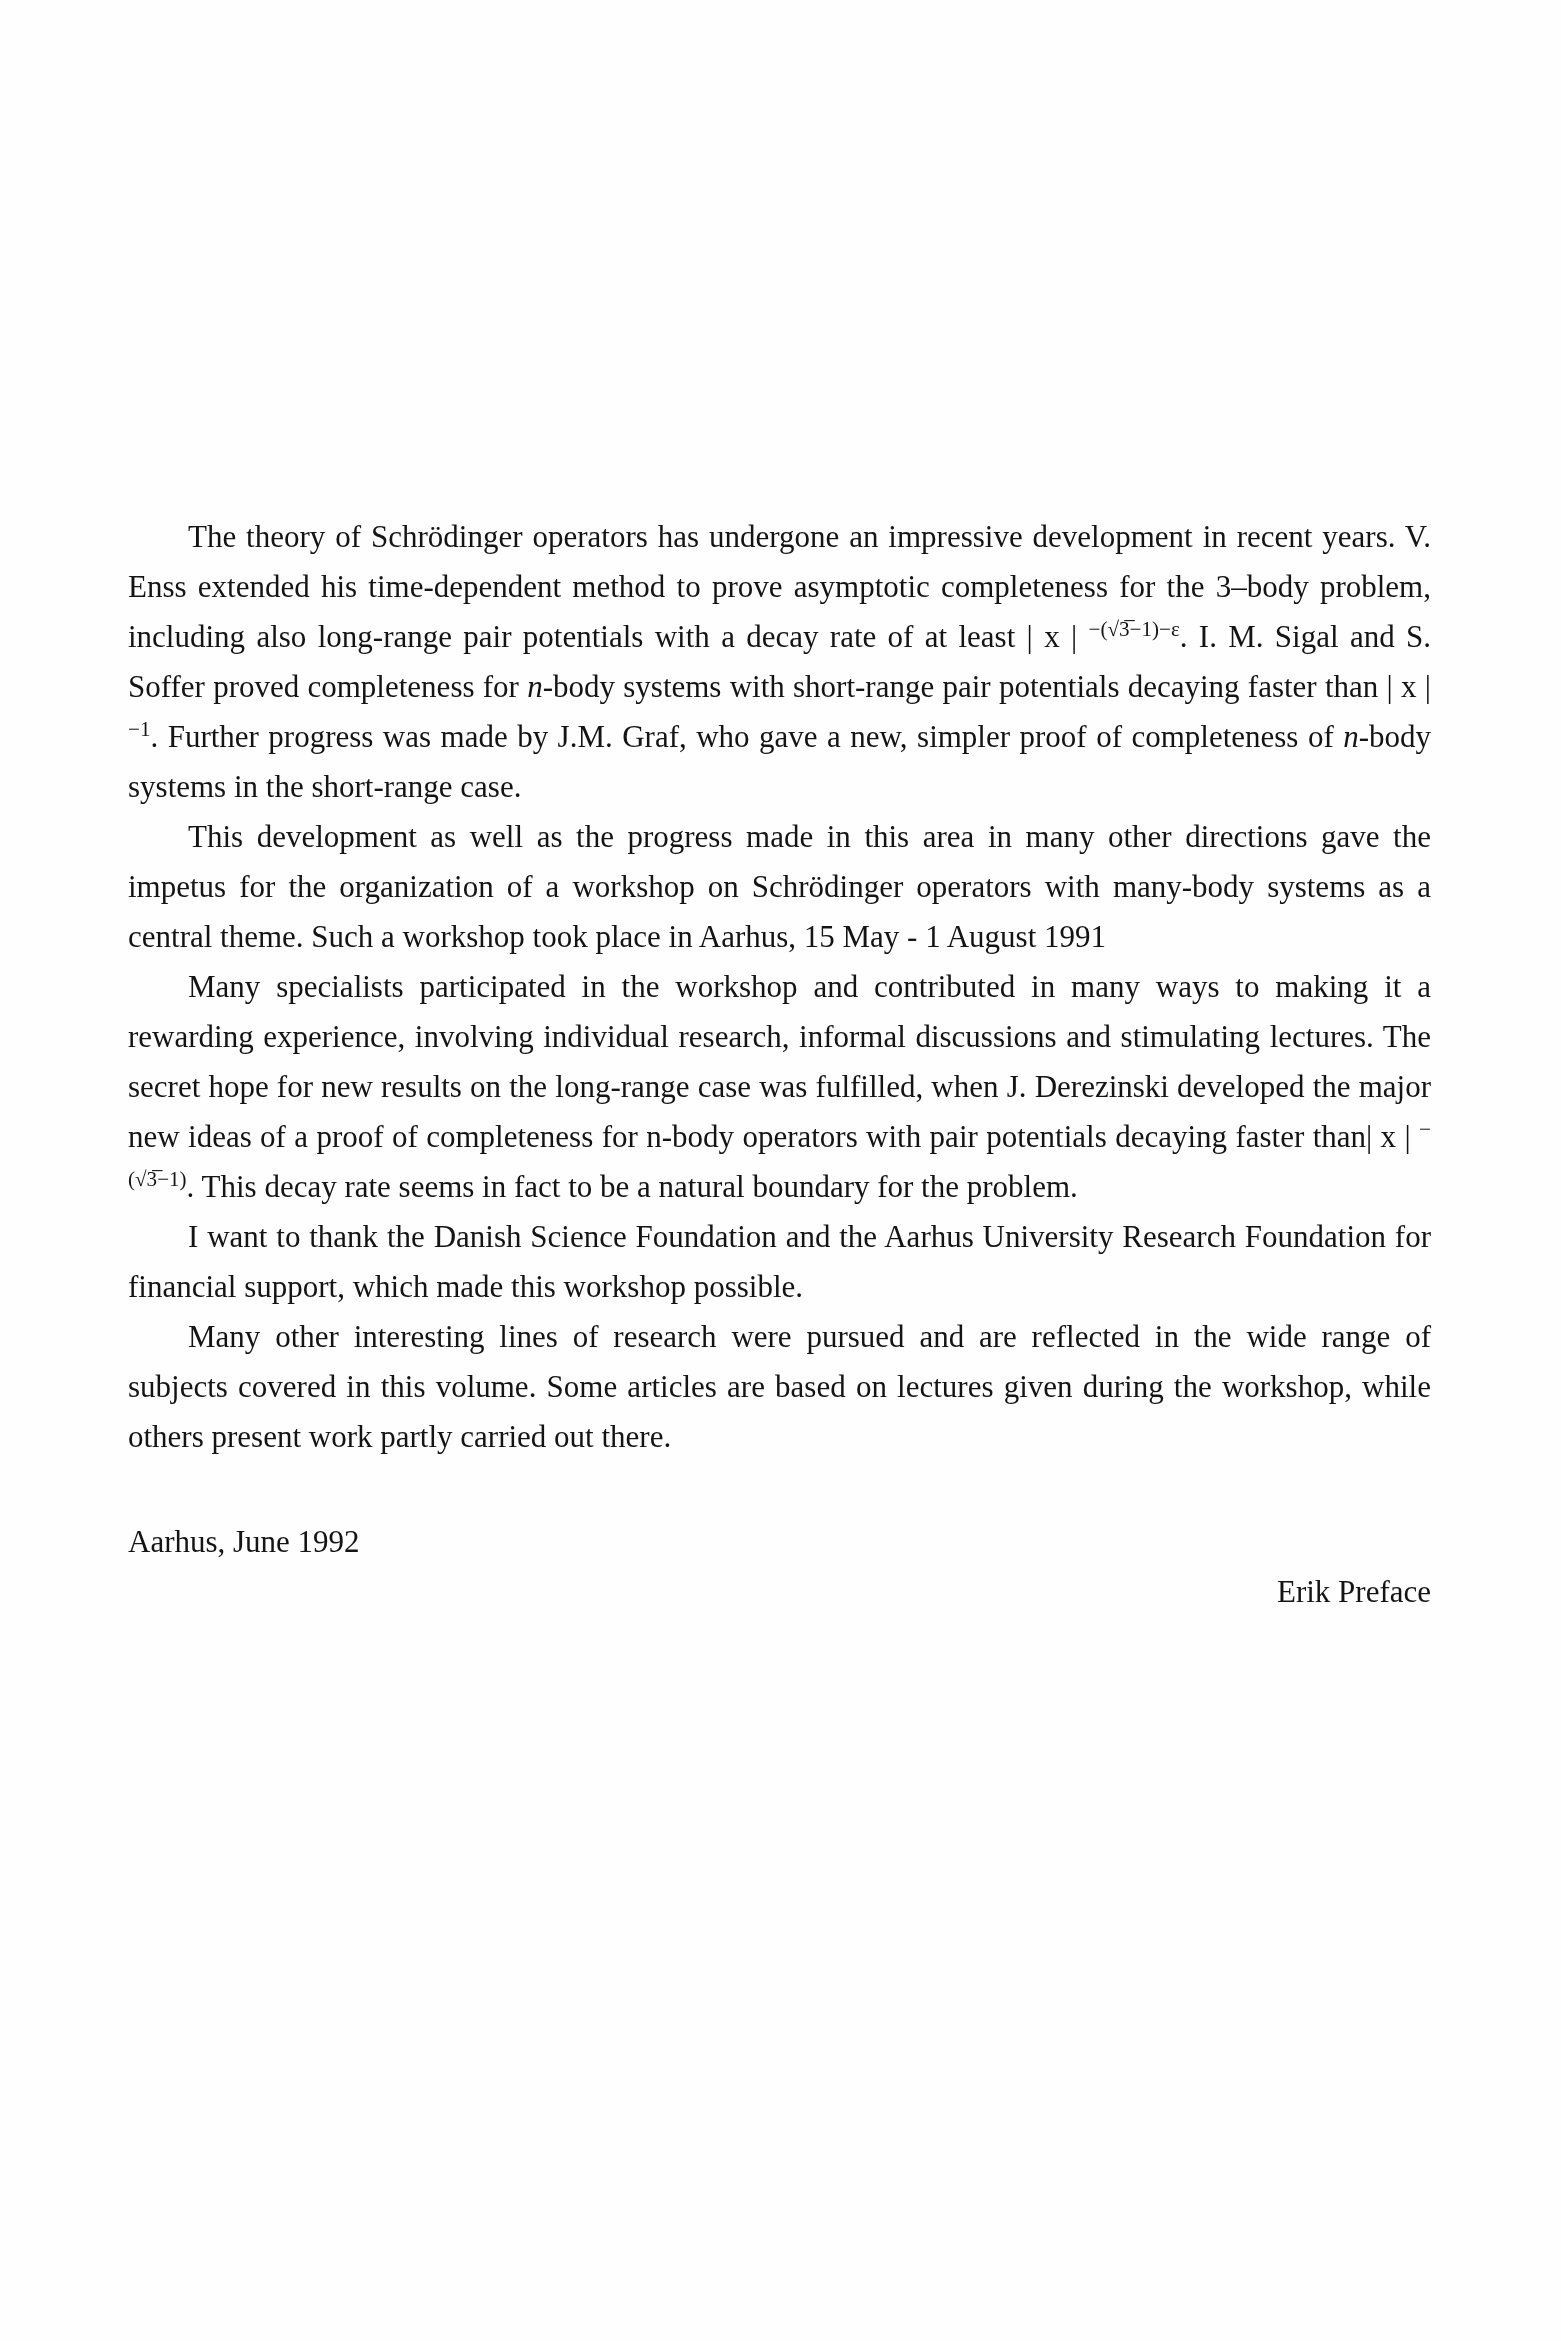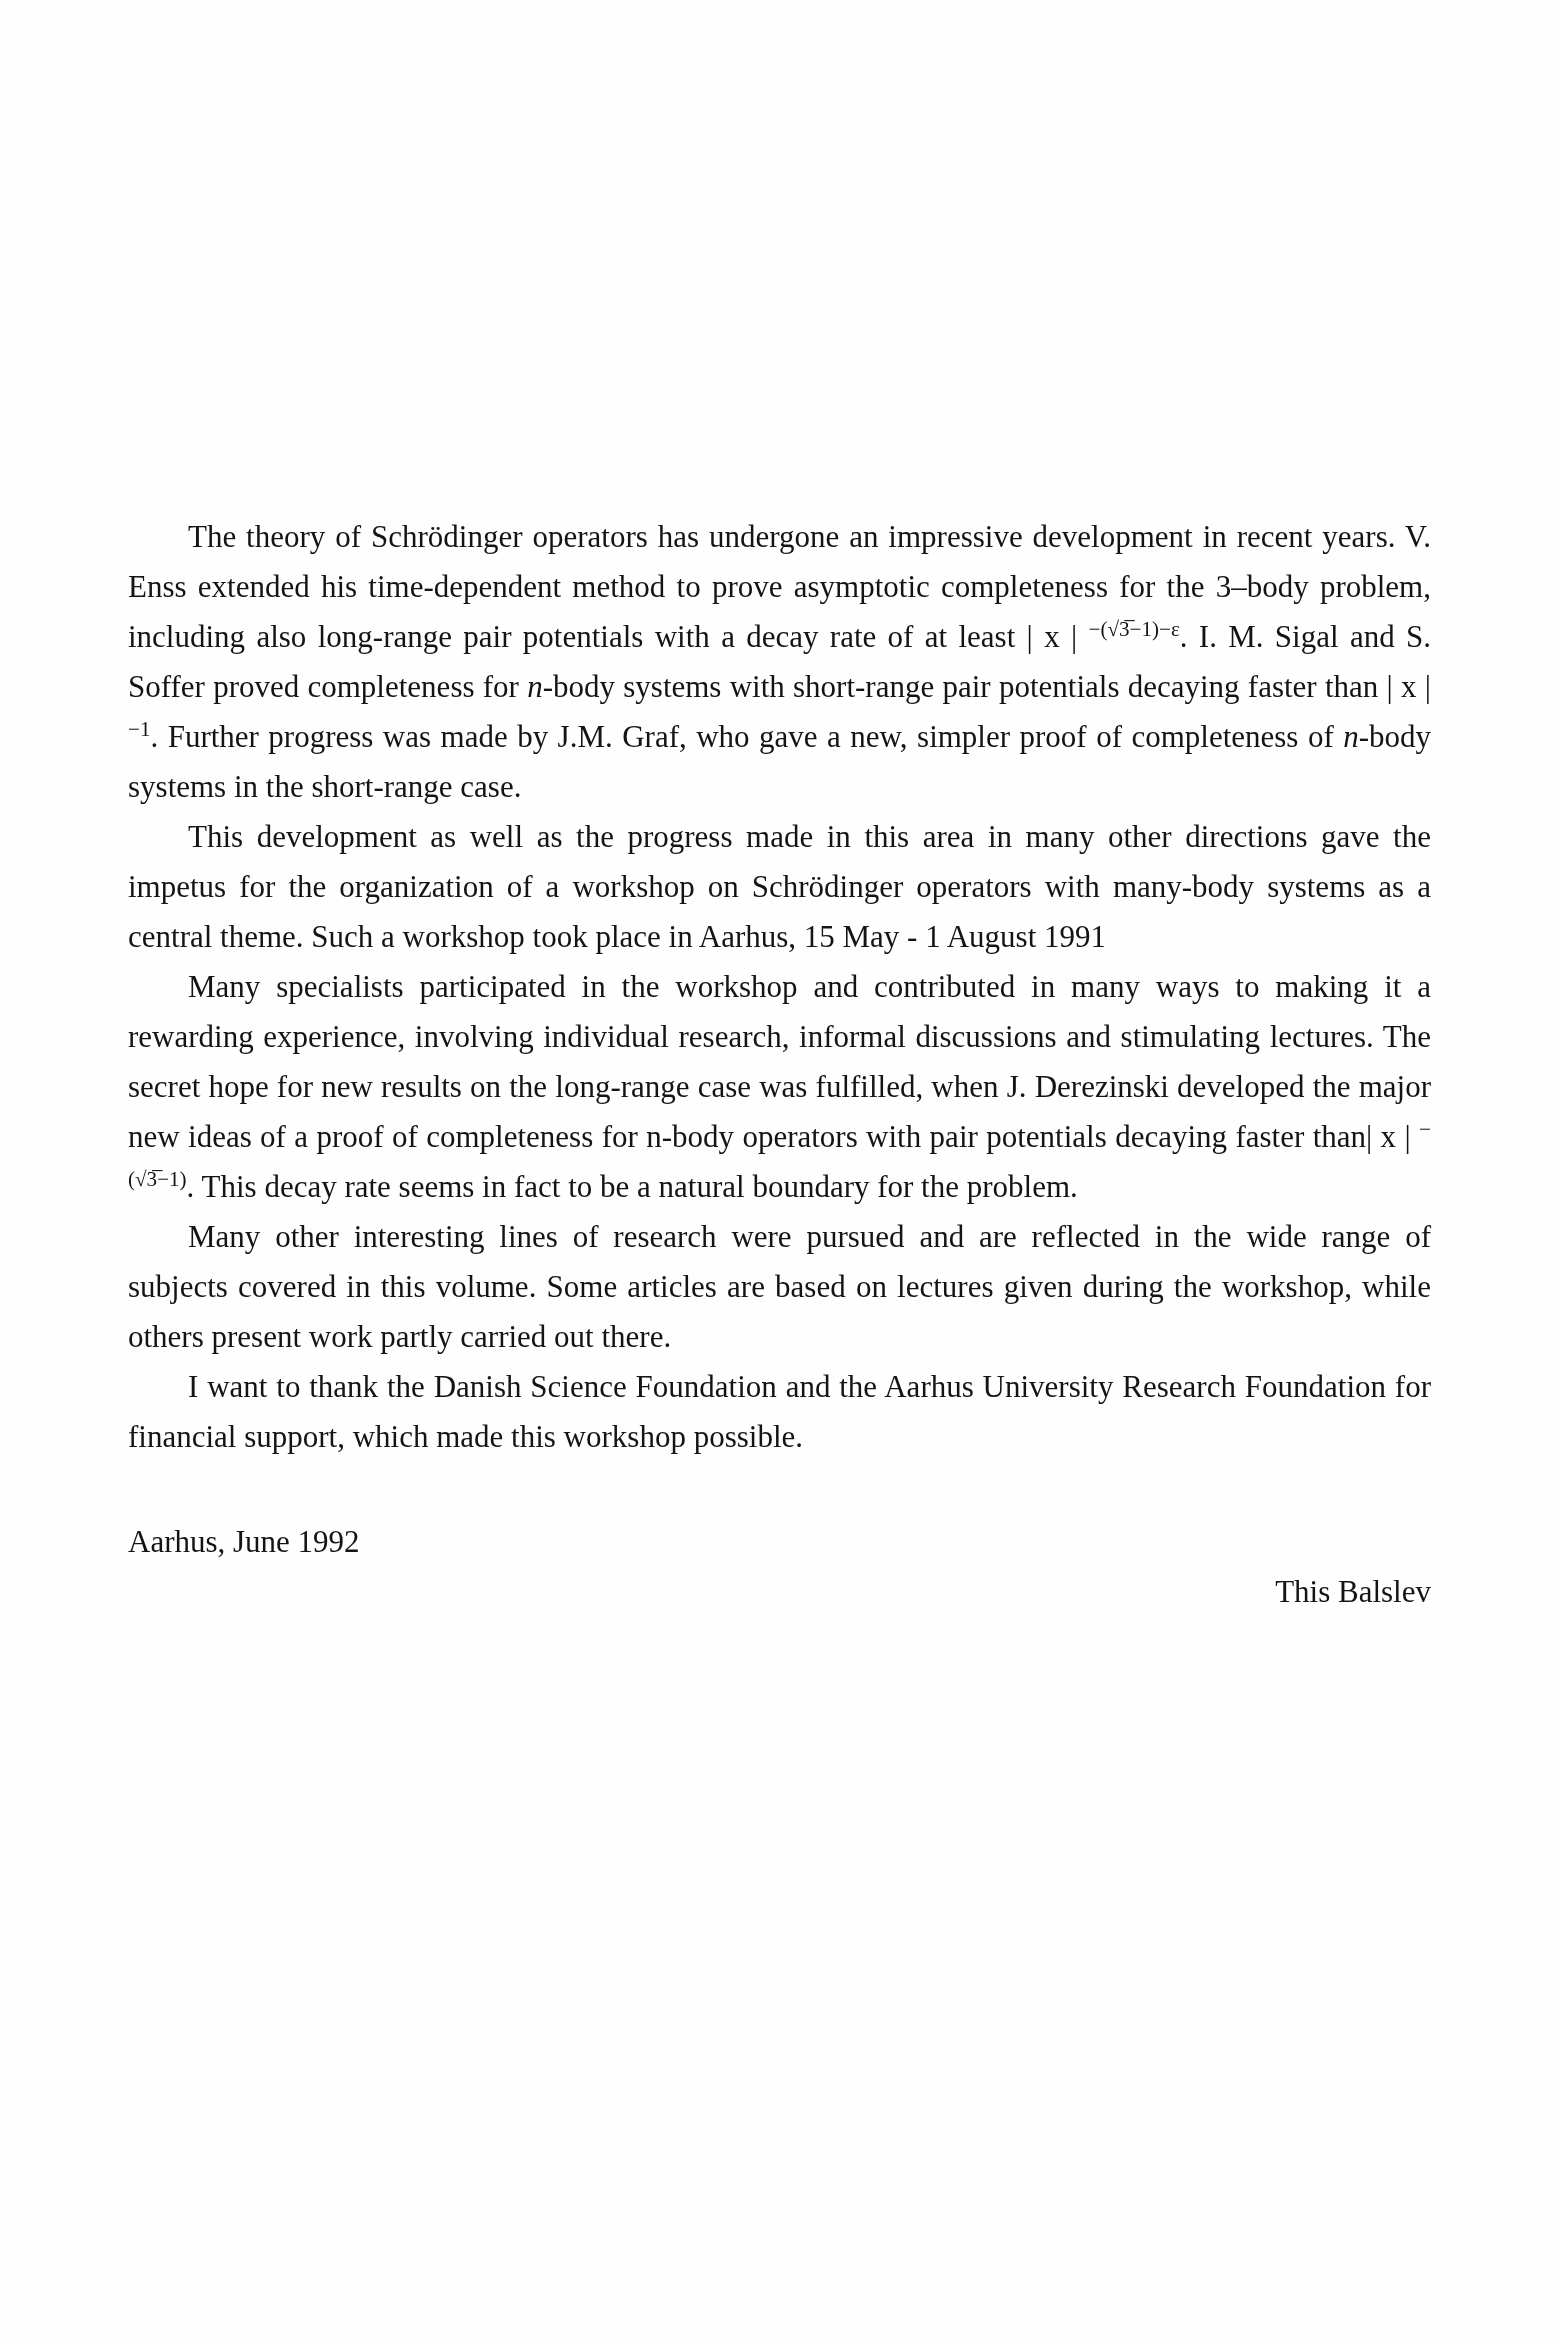--- a/index.html
+++ b/index.html
@@ -65,24 +65,24 @@
 
 
   <div class="body-block">
 
     <p class="para"><span>The theory of Schrödinger operators has undergone an impressive development in recent years.  V. Enss extended his time-dependent method to prove asymptotic completeness for the 3–body problem, including also long-range pair potentials with a decay rate of at least | x | </span><sup>−(√3̅−1)−ε</sup><span>. I. M. Sigal and S. Soffer proved completeness for </span><span style="font-style: italic;">n</span><span>-body systems with short-range pair potentials decaying faster than | x | </span><sup>−1</sup><span>. Further progress was made by J.M. Graf, who gave a new, simpler proof of completeness of </span><span style="font-style: italic;">n</span><span>-body systems in the short-range case.</span></p>
 
     <p class="para"><span>This development as well as the progress made in this area in many other directions gave the impetus for the organization of a workshop on Schrödinger operators with many-body systems as a central theme.  Such a workshop took place in Aarhus, 15 May - 1 August 1991</span></p>
 
     <p class="para"><span>Many specialists participated in the workshop and contributed in many ways to making it a rewarding experience, involving individual research, informal discussions and stimulating lectures.  The secret hope for new results on the long-range case was fulfilled, when J. Derezinski developed the major new ideas of a proof of completeness for n-body operators with pair potentials decaying faster than| x | </span><sup>−(√3̅−1)</sup><span>.  This decay rate seems in fact to be a natural boundary for the problem.</span></p>
 
+    <p class="para"><span>I want to thank the Danish Science Foundation and the Aarhus University Research Foundation for financial support, which made this workshop possible.</span></p>
+
     <p class="para"><span>Many other interesting lines of research were pursued and are reflected in the wide range of subjects covered in this volume.  Some articles are based on lectures given during the workshop, while others present work partly carried out there.</span></p>
-
-    <p class="para"><span>I want to thank the Danish Science Foundation and the Aarhus University Research Foundation for financial support, which made this workshop possible.</span></p>
 
     <p class="dateline">Aarhus,  June  1992</p>
 
-    <p class="signature">This Balslev</p>
+    <p class="signature">Erik Preface</p>
 
   </div>
 
 </div>
 
 
 </body></html>

